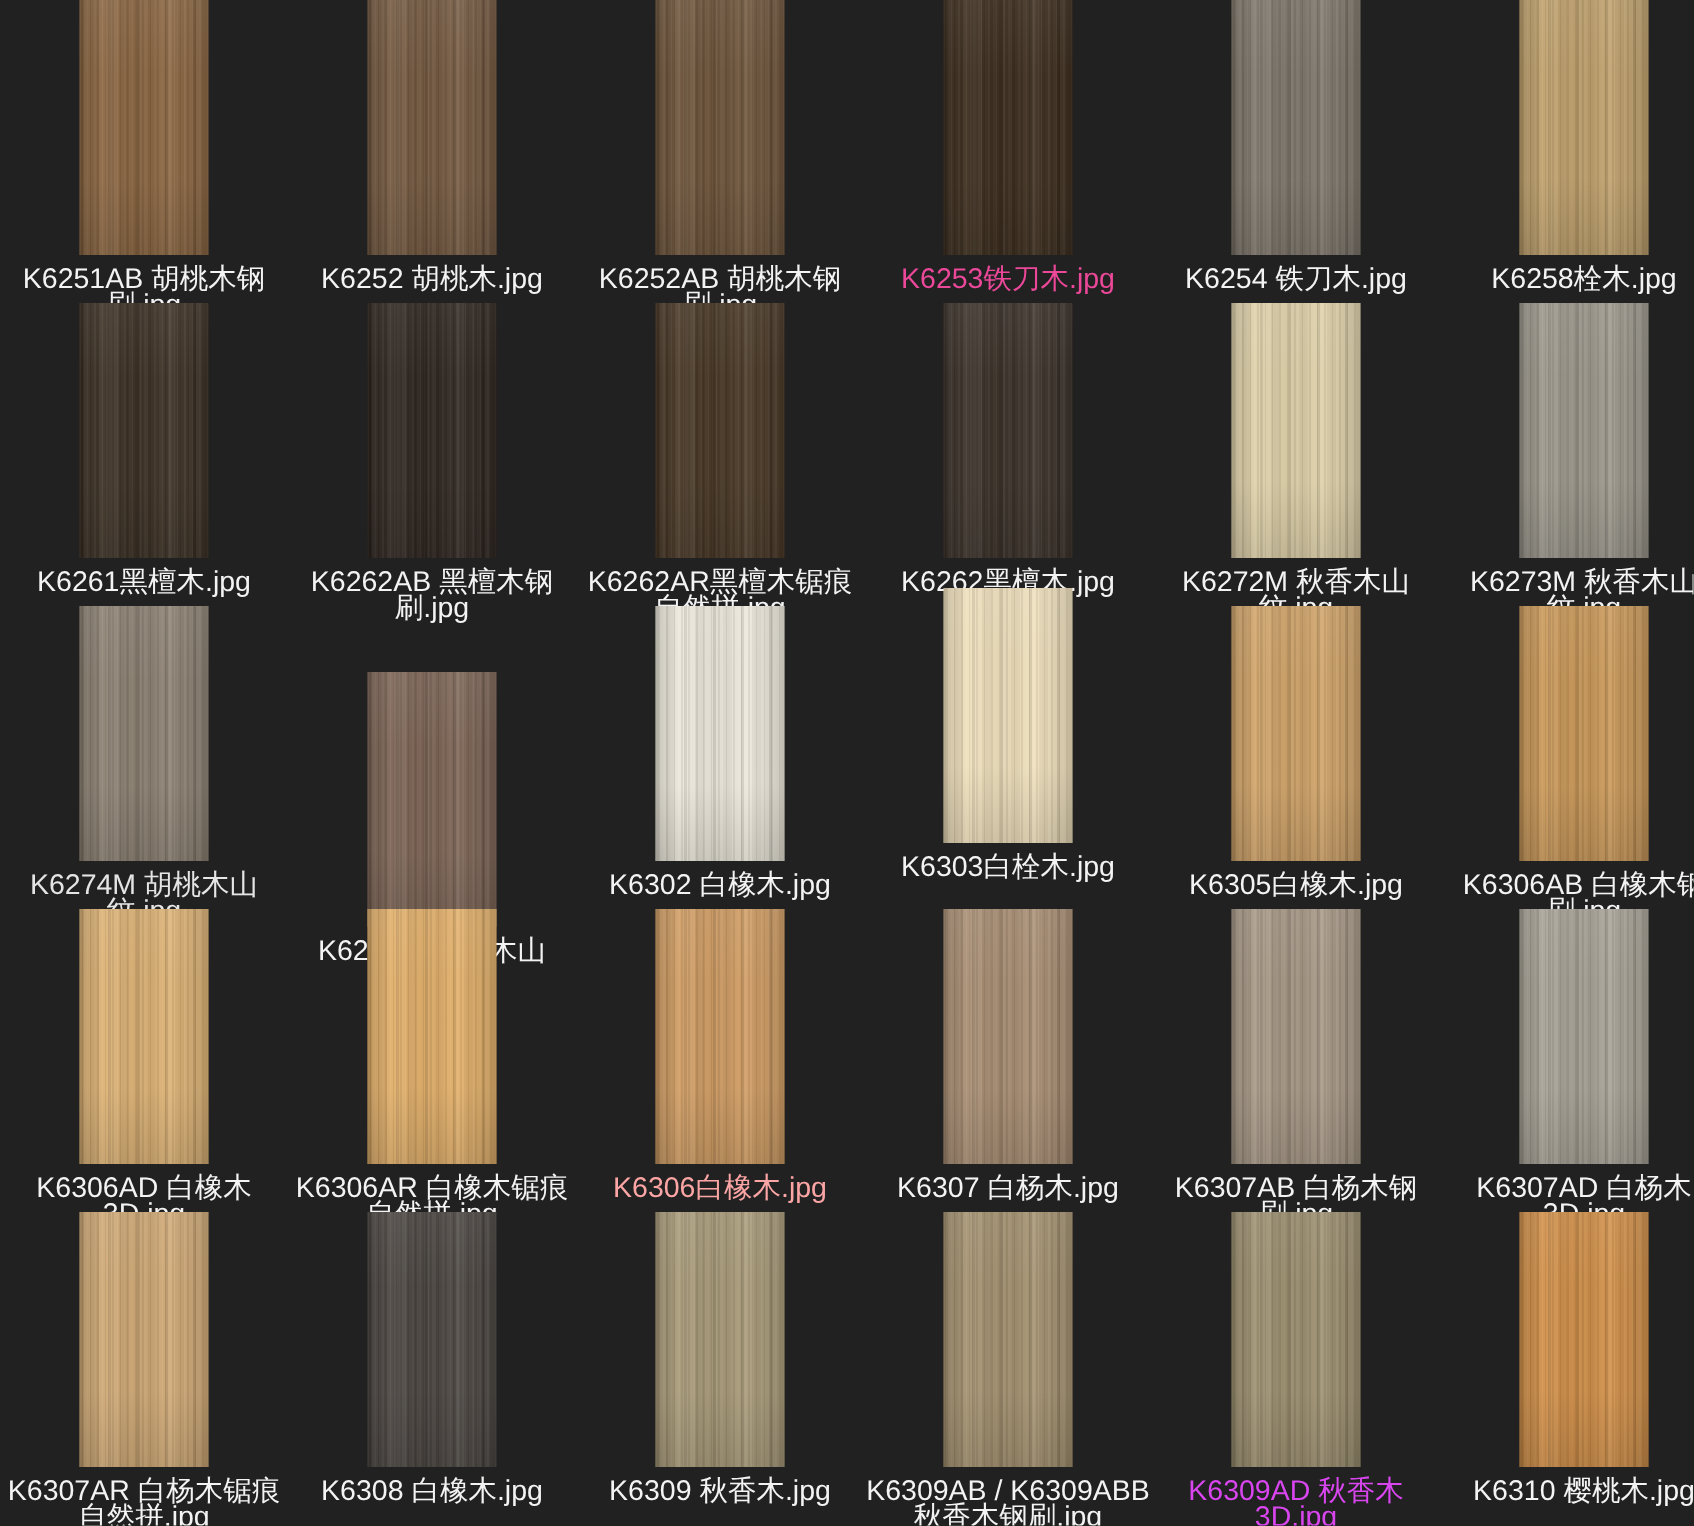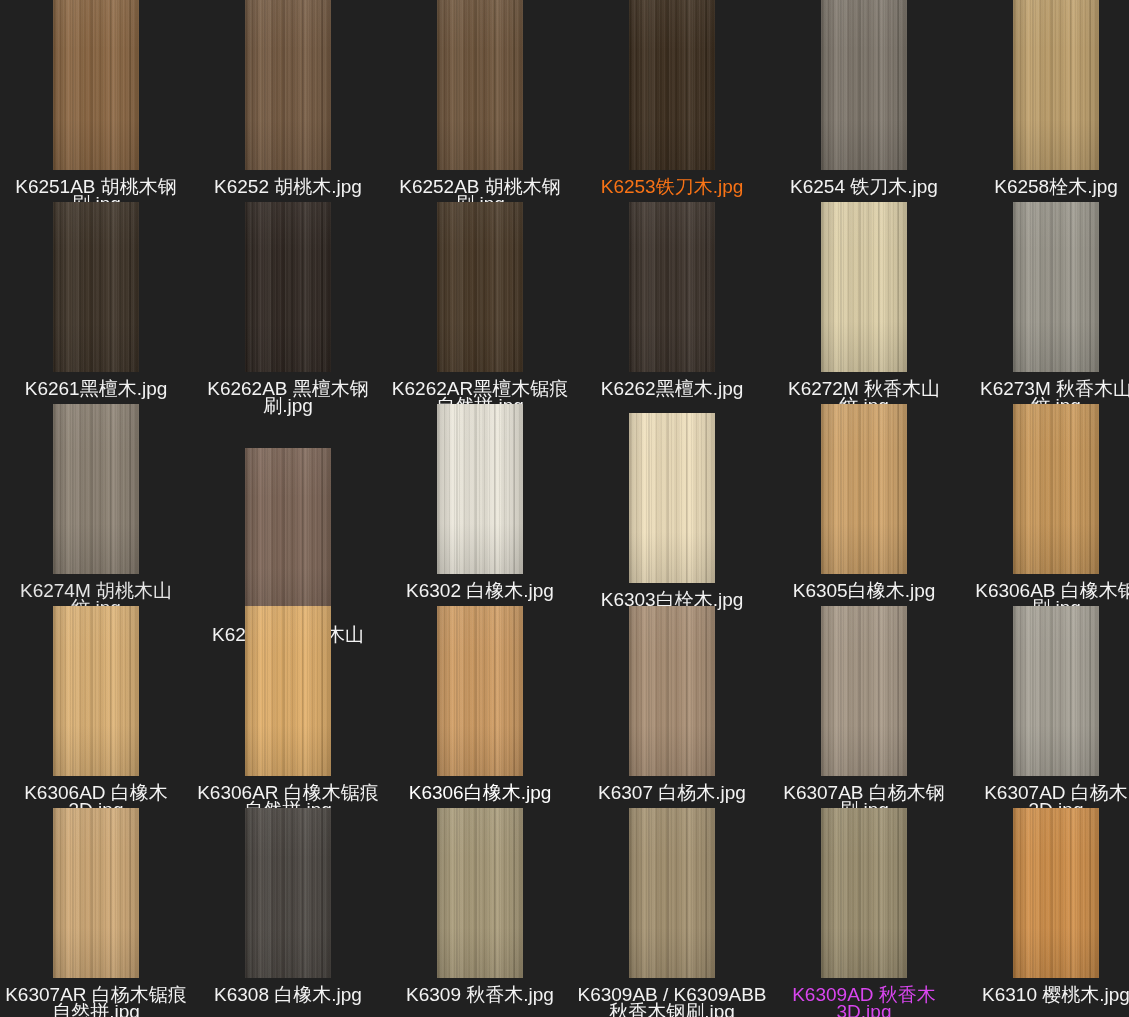--- a/index.html
+++ b/index.html
@@ -125,21 +125,21 @@
       </div>
       <div class="caption" style="color: rgb(243, 243, 243);">K6252AB 胡桃木钢刷.jpg</div>
     </div>
     <div class="cell" style="left: 576px; top: 0px;">
       <div class="thumb-wrap">
         <div class="thumb" style="width: 86px; height: 170px; background: rgb(59, 44, 28);">
           <div class="grain"></div>
           <div class="shade"></div>
         </div>
       </div>
-      <div class="caption" style="color: #f97316;">K6253铁刀木.jpg</div>
+      <div class="caption" style="color: #ec4899;">K6253铁刀木.jpg</div>
     </div>
     <div class="cell" style="left: 768px; top: 0px;">
       <div class="thumb-wrap">
         <div class="thumb" style="width: 86px; height: 170px; background: rgb(125, 117, 106);">
           <div class="grain"></div>
           <div class="shade"></div>
         </div>
       </div>
       <div class="caption" style="color: rgb(243, 243, 243);">K6254 铁刀木.jpg</div>
     </div>
@@ -226,21 +226,21 @@
     </div>
     <div class="cell" style="left: 384px; top: 404px;">
       <div class="thumb-wrap">
         <div class="thumb" style="width: 86px; height: 170px; background: rgb(235, 231, 218);">
           <div class="grain"></div>
           <div class="shade"></div>
         </div>
       </div>
       <div class="caption" style="color: rgb(243, 243, 243);">K6302 白橡木.jpg</div>
     </div>
-    <div class="cell" style="left: 576px; top: 413px;">
+    <div class="cell" style="left: 576px; top: 392px;">
       <div class="thumb-wrap">
         <div class="thumb" style="width: 86px; height: 170px; background: rgb(239, 223, 187);">
           <div class="grain"></div>
           <div class="shade"></div>
         </div>
       </div>
       <div class="caption" style="color: rgb(243, 243, 243);">K6303白栓木.jpg</div>
     </div>
     <div class="cell" style="left: 768px; top: 404px;">
       <div class="thumb-wrap">
@@ -278,21 +278,21 @@
       </div>
       <div class="caption" style="color: rgb(243, 243, 243);">K6306AR 白橡木锯痕自然拼.jpg</div>
     </div>
     <div class="cell" style="left: 384px; top: 606px;">
       <div class="thumb-wrap">
         <div class="thumb" style="width: 86px; height: 170px; background: rgb(207, 155, 97);">
           <div class="grain"></div>
           <div class="shade"></div>
         </div>
       </div>
-      <div class="caption" style="color: #ffffff;">K6306白橡木.jpg</div>
+      <div class="caption" style="color: #fca5a5;">K6306白橡木.jpg</div>
     </div>
     <div class="cell" style="left: 576px; top: 606px;">
       <div class="thumb-wrap">
         <div class="thumb" style="width: 86px; height: 170px; background: rgb(168, 141, 114);">
           <div class="grain"></div>
           <div class="shade"></div>
         </div>
       </div>
       <div class="caption" style="color: rgb(243, 243, 243);">K6307 白杨木.jpg</div>
     </div>

